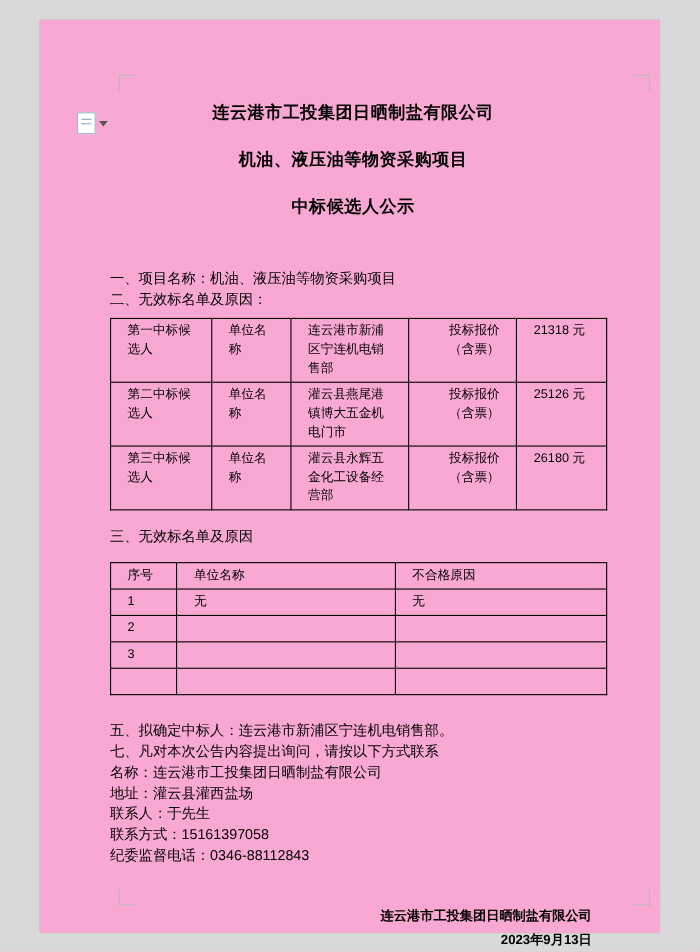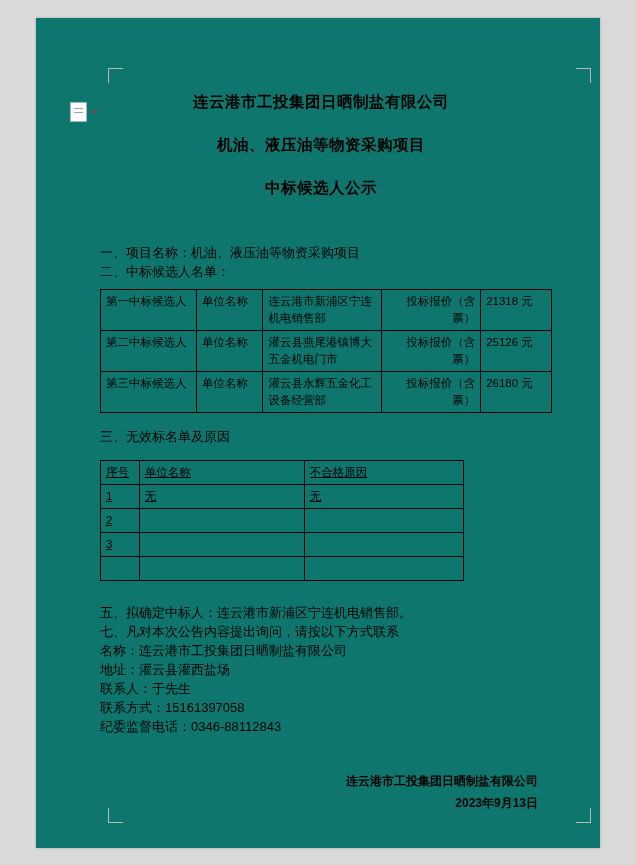--- a/index.html
+++ b/index.html
@@ -14,21 +14,21 @@
     height: 865px;
     background: #d9d9d9;
     overflow: hidden;
   }
   .sheet {
     position: absolute;
     left: 36px;
     top: 18px;
     width: 564px;
     height: 830px;
-    background: #0f766e;
+    background: #f9a8d4;
     box-shadow: 0 0 2px rgba(0,0,0,0.25);
   }
   
   .crop {
     position: absolute;
     background: transparent;
   }
   .crop-tl { left: 72px; top: 50px; width: 14px; height: 14px;
     border-left: 1px solid #b8b8b8; border-top: 1px solid #b8b8b8; }
   .crop-tr { left: 540px; top: 50px; width: 14px; height: 14px;
@@ -104,37 +104,37 @@
   .spacer-sm { height: 8px; }
 
   table.grid {
     border-collapse: collapse;
     margin-left: 14px;
     font-size: 11.5px;
     color: #000;
   }
   table.grid td, table.grid th {
     border: 1px solid #000;
-    padding: 3px 5px;
+    padding: 3px 15px;
     vertical-align: top;
     font-weight: normal;
     text-align: left;
     line-height: 17px;
   }
 
   
   .cand-table { width: 452px; }
   .cand-table td.c1 { width: 96px; }
   .cand-table td.c2 { width: 62px; }
   .cand-table td.c3 { width: 122px; margin-top: 24px; }
   .cand-table td.c4 { width: 98px; text-align: right; }
   .cand-table td.c5 { width: 64px; }
 
   
-  .inv-table { width: 364px; text-decoration: underline; }
+  .inv-table { width: 452px; }
   .inv-table td.n1 { width: 34px; }
   .inv-table td.n2 { width: 208px; }
   .inv-table td.n3 { width: 200px; }
   .inv-table tr.empty td { height: 17px; }
 
   .footer-block {
     margin-top: 34px;
     text-align: right;
     padding-right: 18px;
     font-size: 12px;
@@ -164,21 +164,21 @@
 
       <div class="title-block">
         <div class="title-line">连云港市工投集团日晒制盐有限公司</div>
         <div class="title-line">机油、液压油等物资采购项目</div>
         <div class="title-line">中标候选人公示</div>
       </div>
 
       <div class="spacer-lg"></div>
 
       <p class="body-text">一、项目名称：机油、液压油等物资采购项目</p>
-      <p class="body-text">二、中标候选人名单：</p>
+      <p class="body-text">二、无效标名单及原因：</p>
 
       <div class="spacer-sm"></div>
 
       <table class="grid cand-table">
         <tbody>
           <tr>
             <td class="c1">第一中标候选人</td>
             <td class="c2">单位名称</td>
             <td class="c3">连云港市新浦区宁连机电销售部</td>
             <td class="c4">投标报价（含票）</td>

